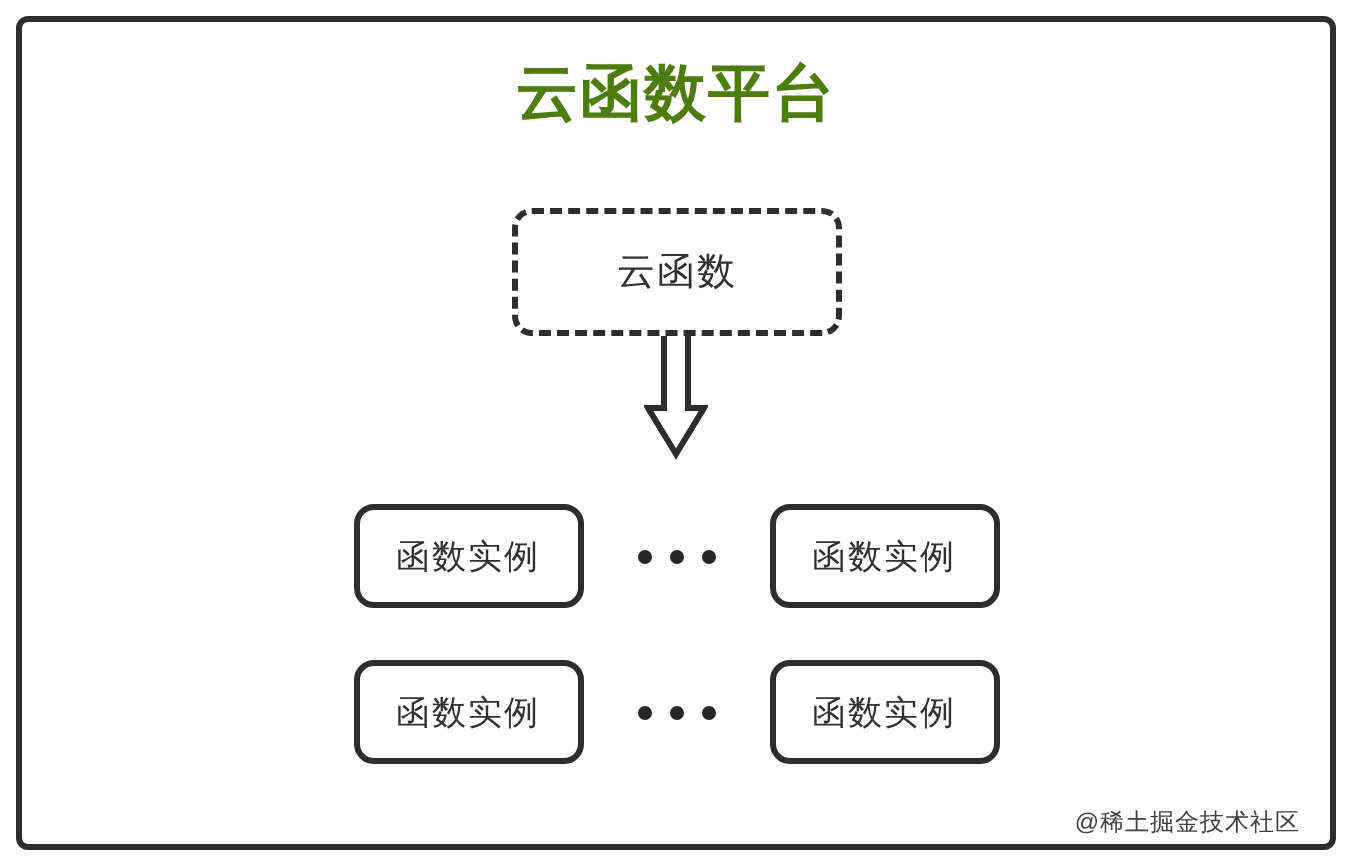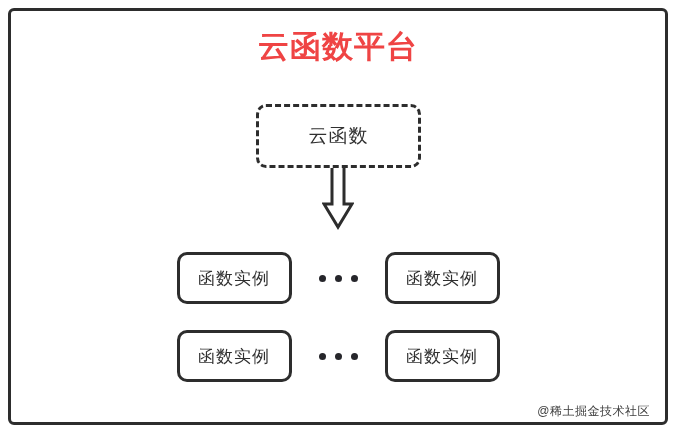--- a/index.html
+++ b/index.html
@@ -36,21 +36,21 @@
   
   #platform-title {
     position: absolute;
     left: 0;
     top: 26px;
     width: 676px;
     text-align: center;
     font-size: 31px;
     font-weight: bold;
     letter-spacing: 1px;
-    color: #ef4444;
+    color: #4d7c0f;
     line-height: 42px;
   }
 
   
   #cloud-function-box {
     position: absolute;
     left: 256px;
     top: 104px;
     width: 165px;
     height: 64px;

